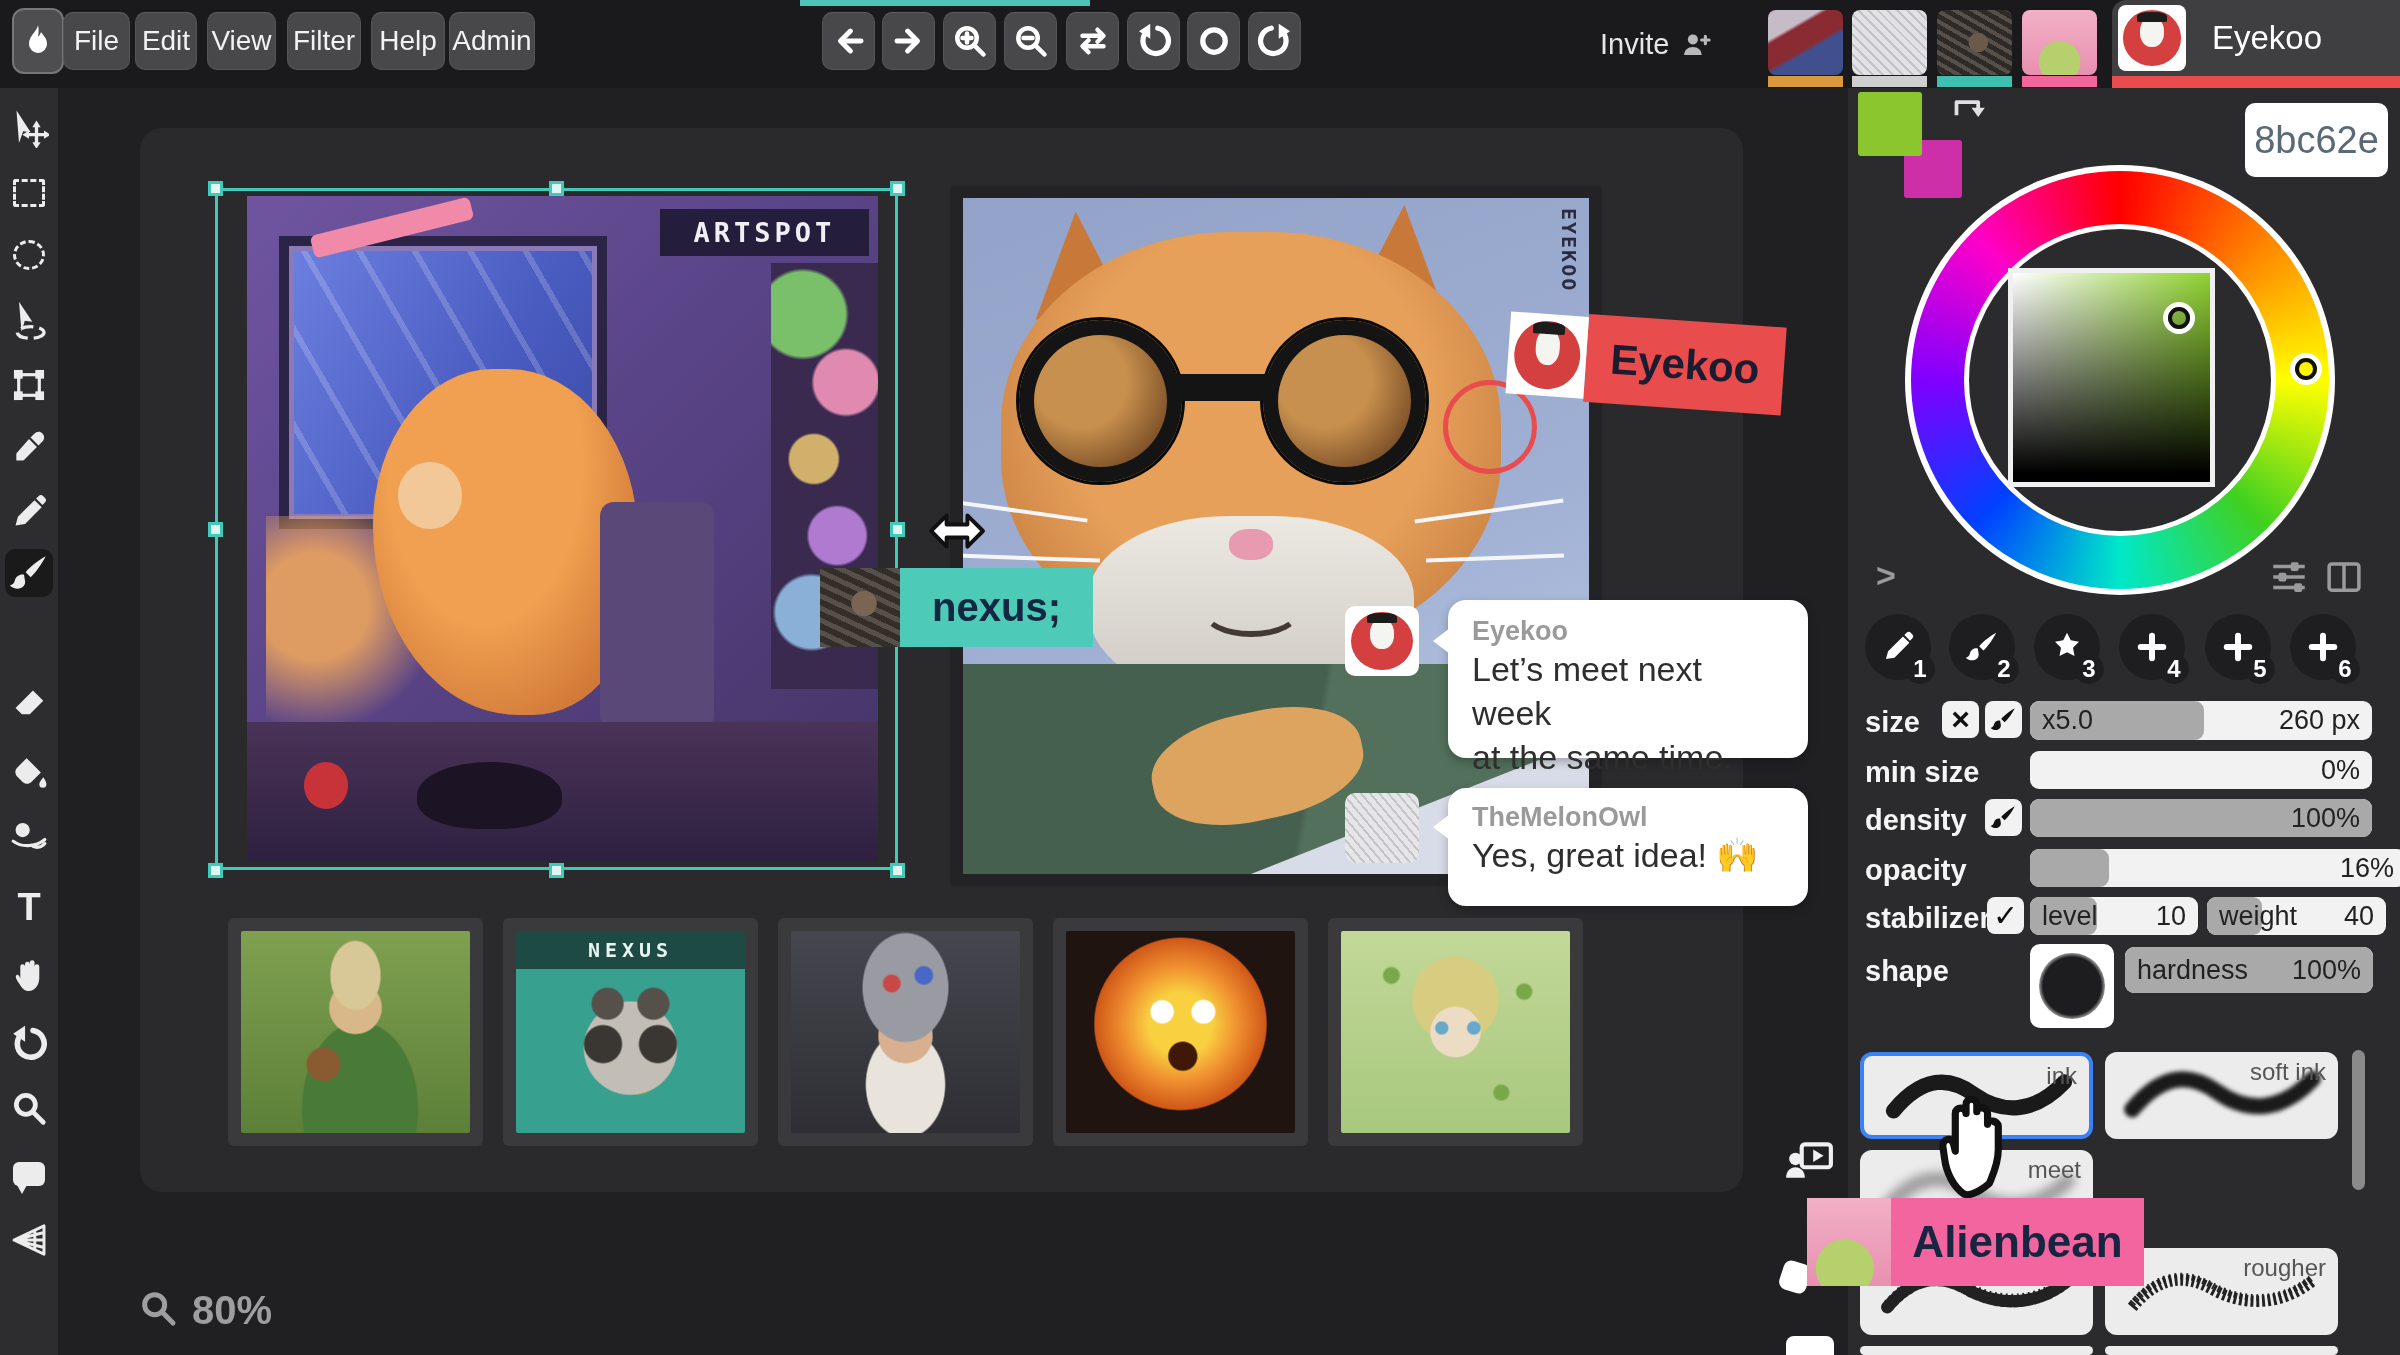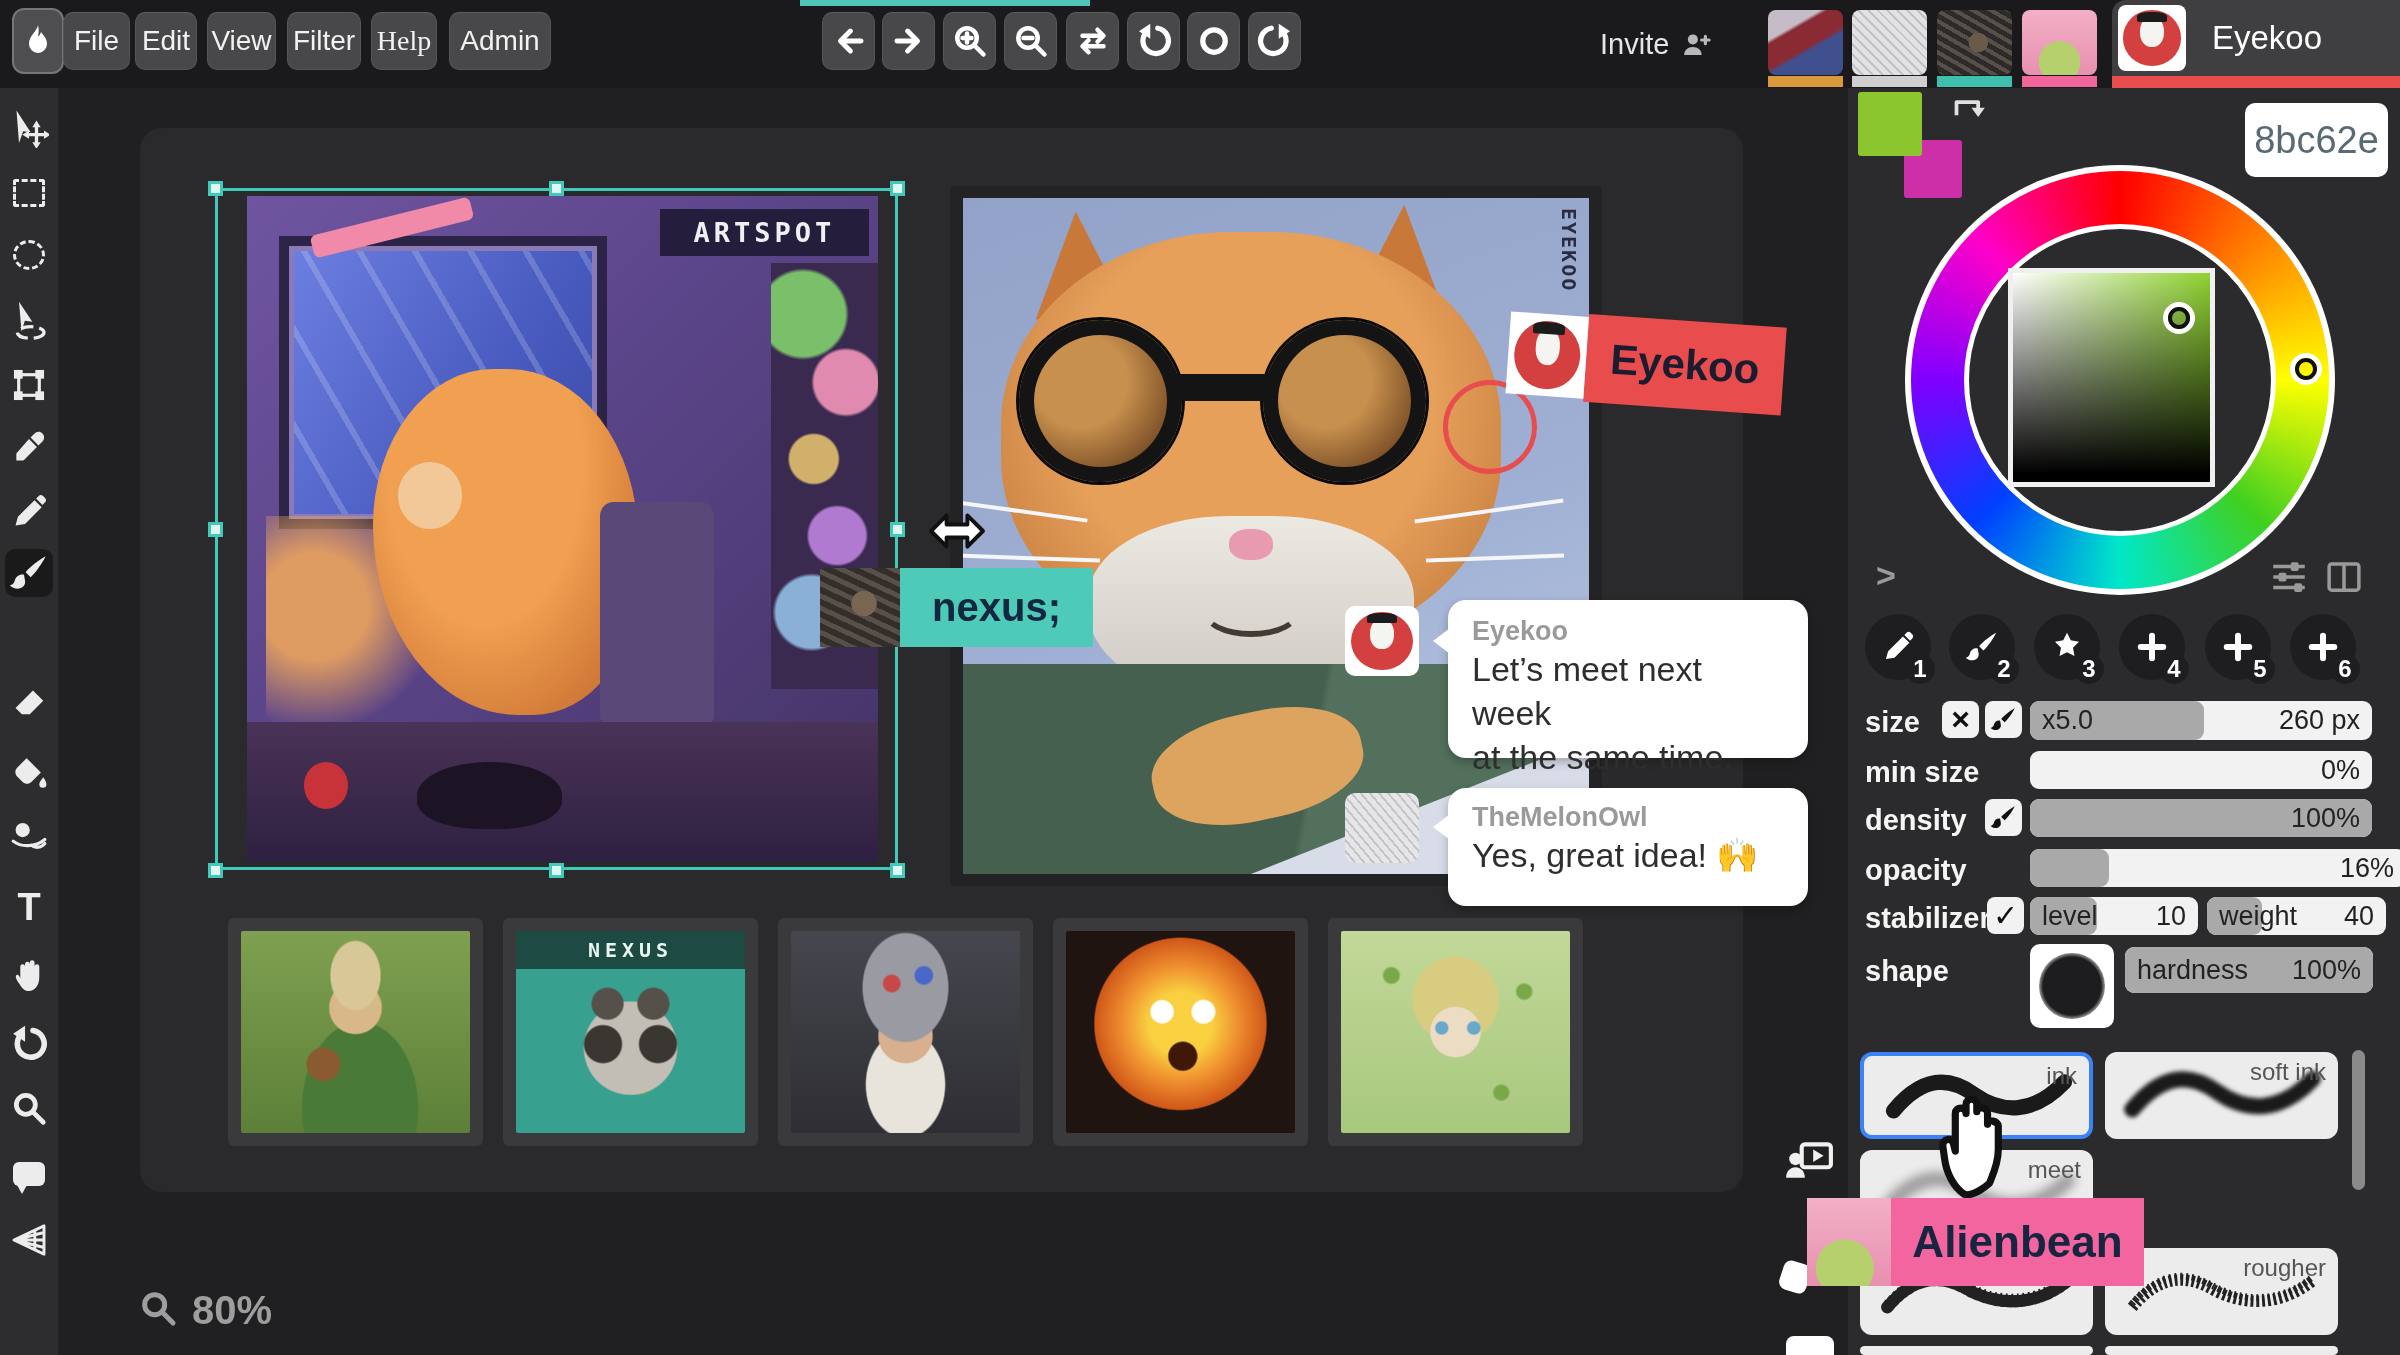--- a/index.html
+++ b/index.html
@@ -241,22 +241,22 @@
     <div class="abs" style="left:800px;top:0;width:290px;height:6px;background:#4fc3b8;"></div>
     <div class="logo-btn">
       <svg class="ic" width="36" height="36">
           <use href="#sy-logo"></use>
         </svg>
     </div>
     <div class="menu-btn" style="left:63px;width:67px;">File</div>
     <div class="menu-btn" style="left:135px;width:62px;">Edit</div>
     <div class="menu-btn" style="left:207px;width:69px;">View</div>
     <div class="menu-btn" style="left:287px;width:74px;">Filter</div>
-    <div class="menu-btn" style="left:371px;width:66px;font-family:Liberation Serif, serif;">Help</div>
-    <div class="menu-btn" style="left:449px;width:102px;">Admin</div>
+    <div class="menu-btn" style="left:371px;width:74px;">Help</div>
+    <div class="menu-btn" style="left:449px;width:86px;">Admin</div>
 
     <div class="icon-btn" style="left:822px;">
         <svg class="ic" width="34" height="34">
           <use href="#sy-al"></use>
         </svg>
       </div>
     <div class="icon-btn" style="left:882px;">
         <svg class="ic" width="34" height="34">
           <use href="#sy-ar"></use>
         </svg>

